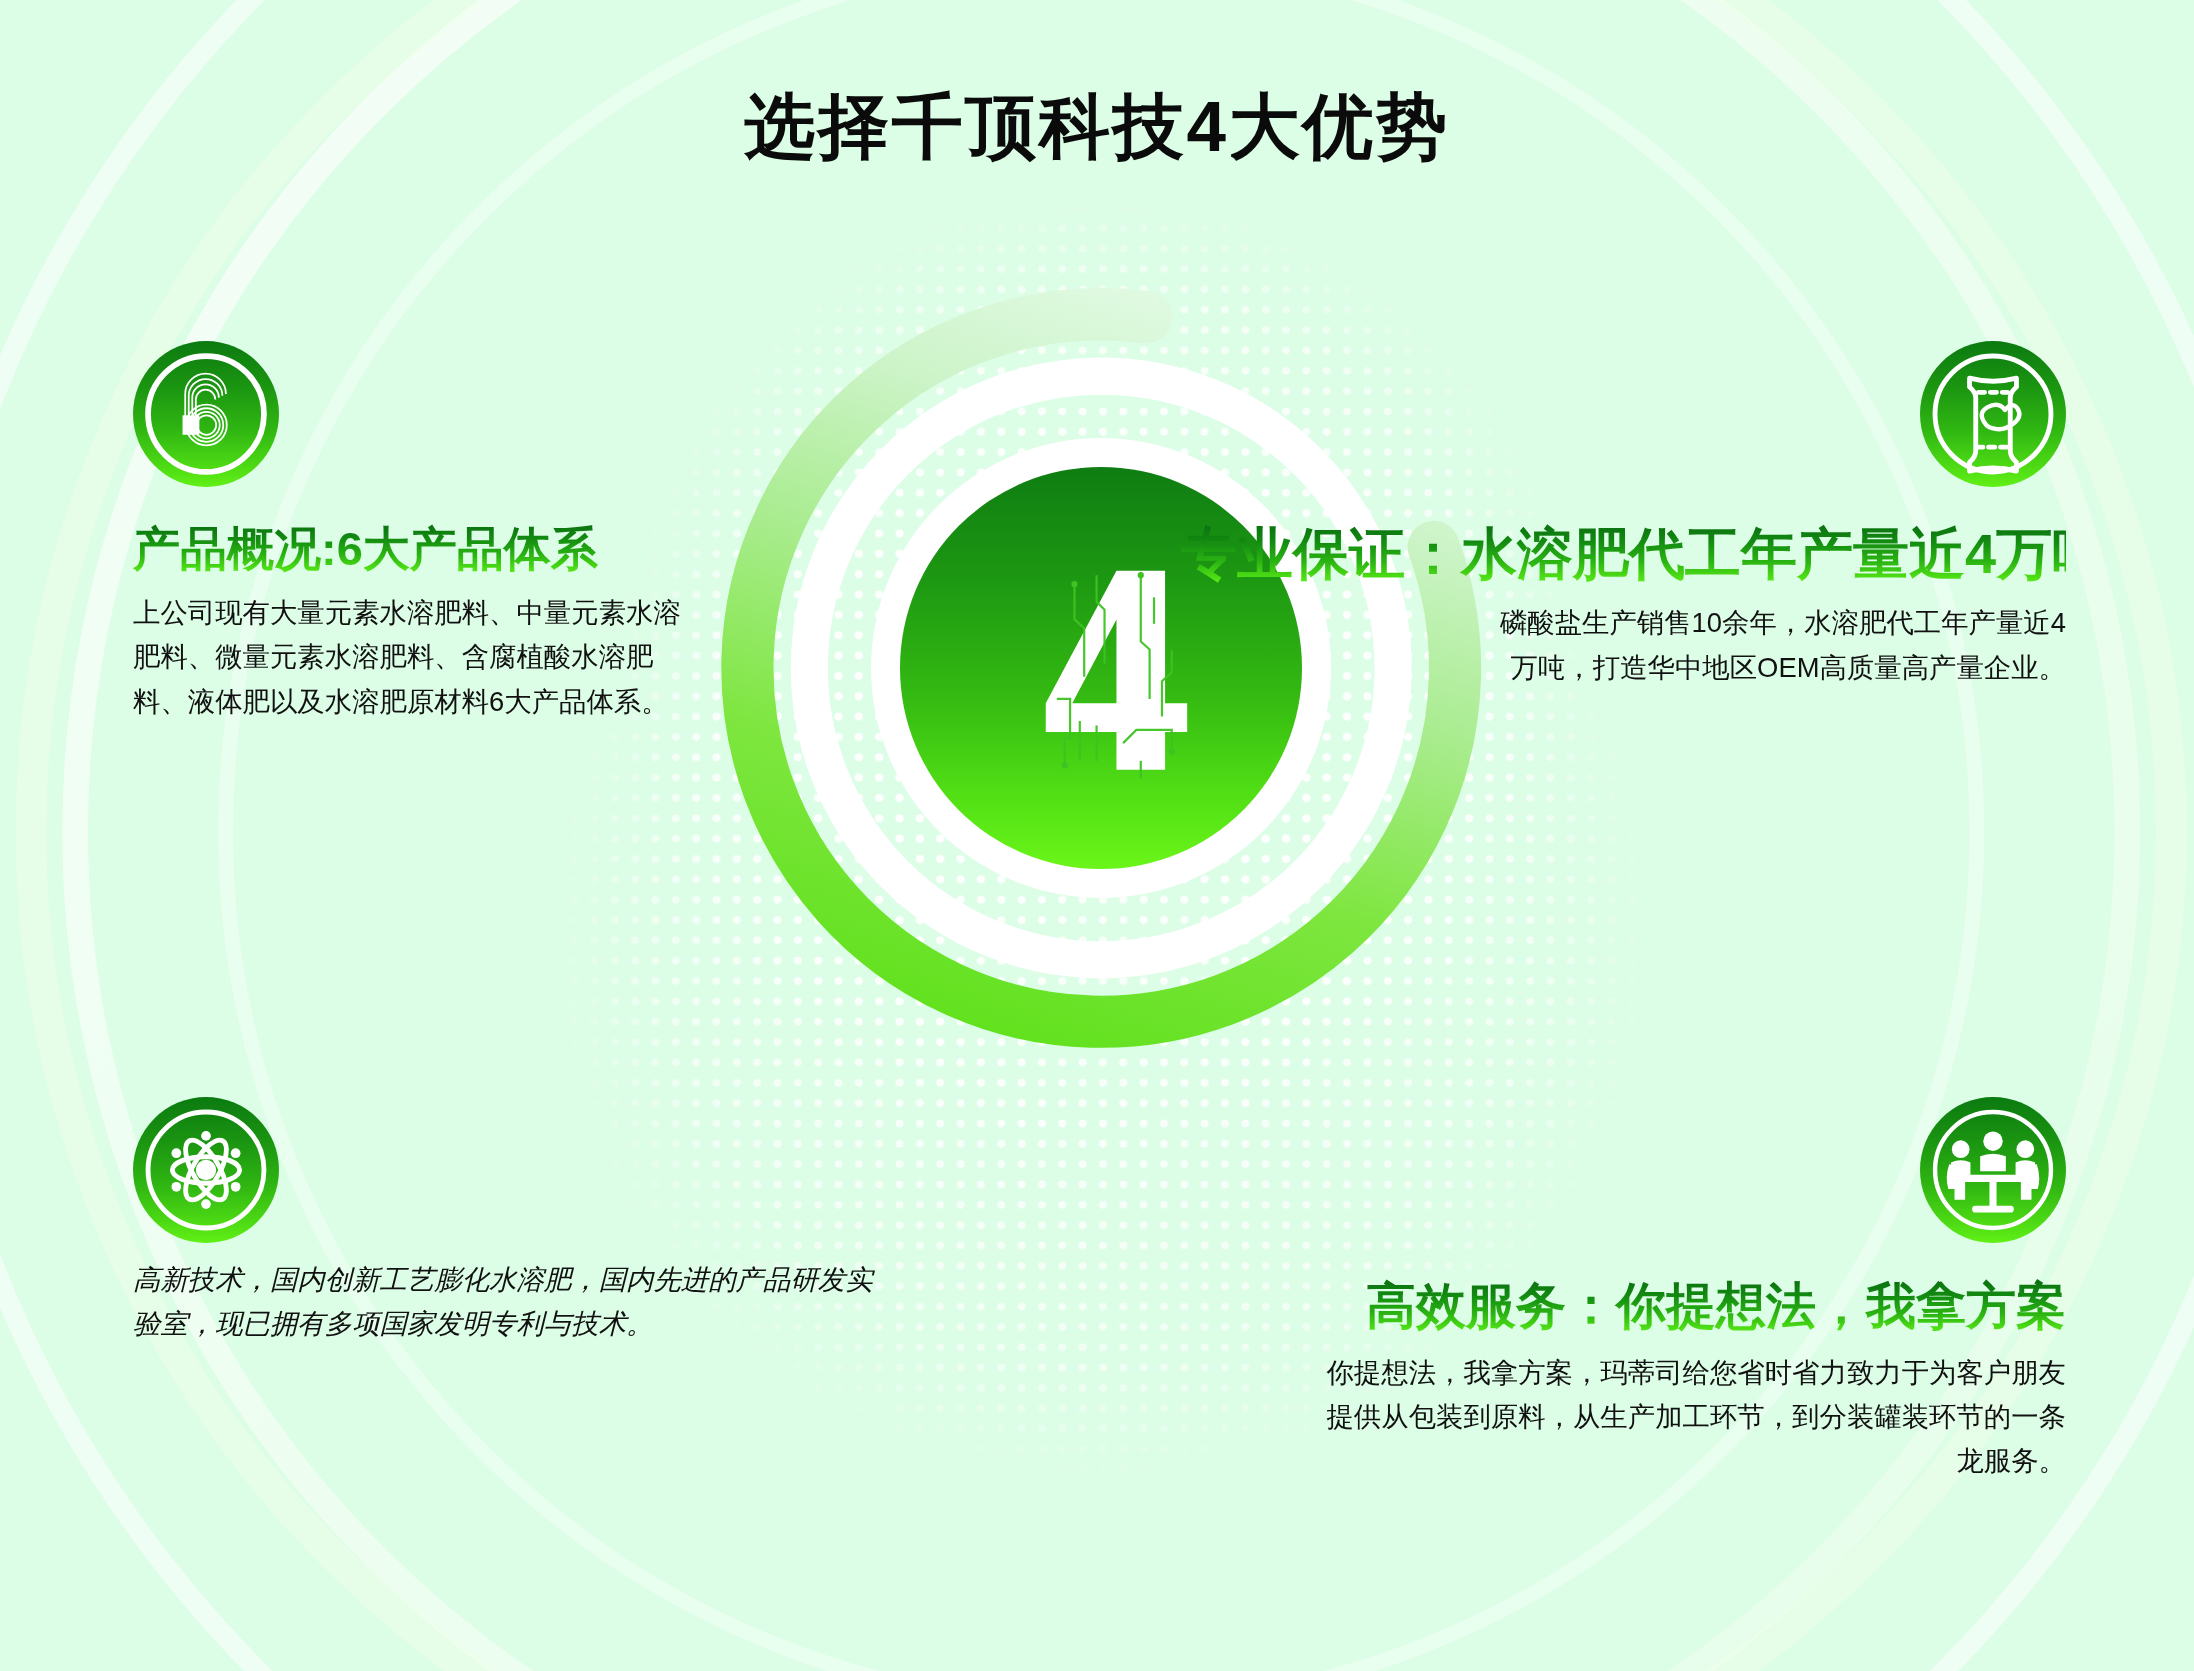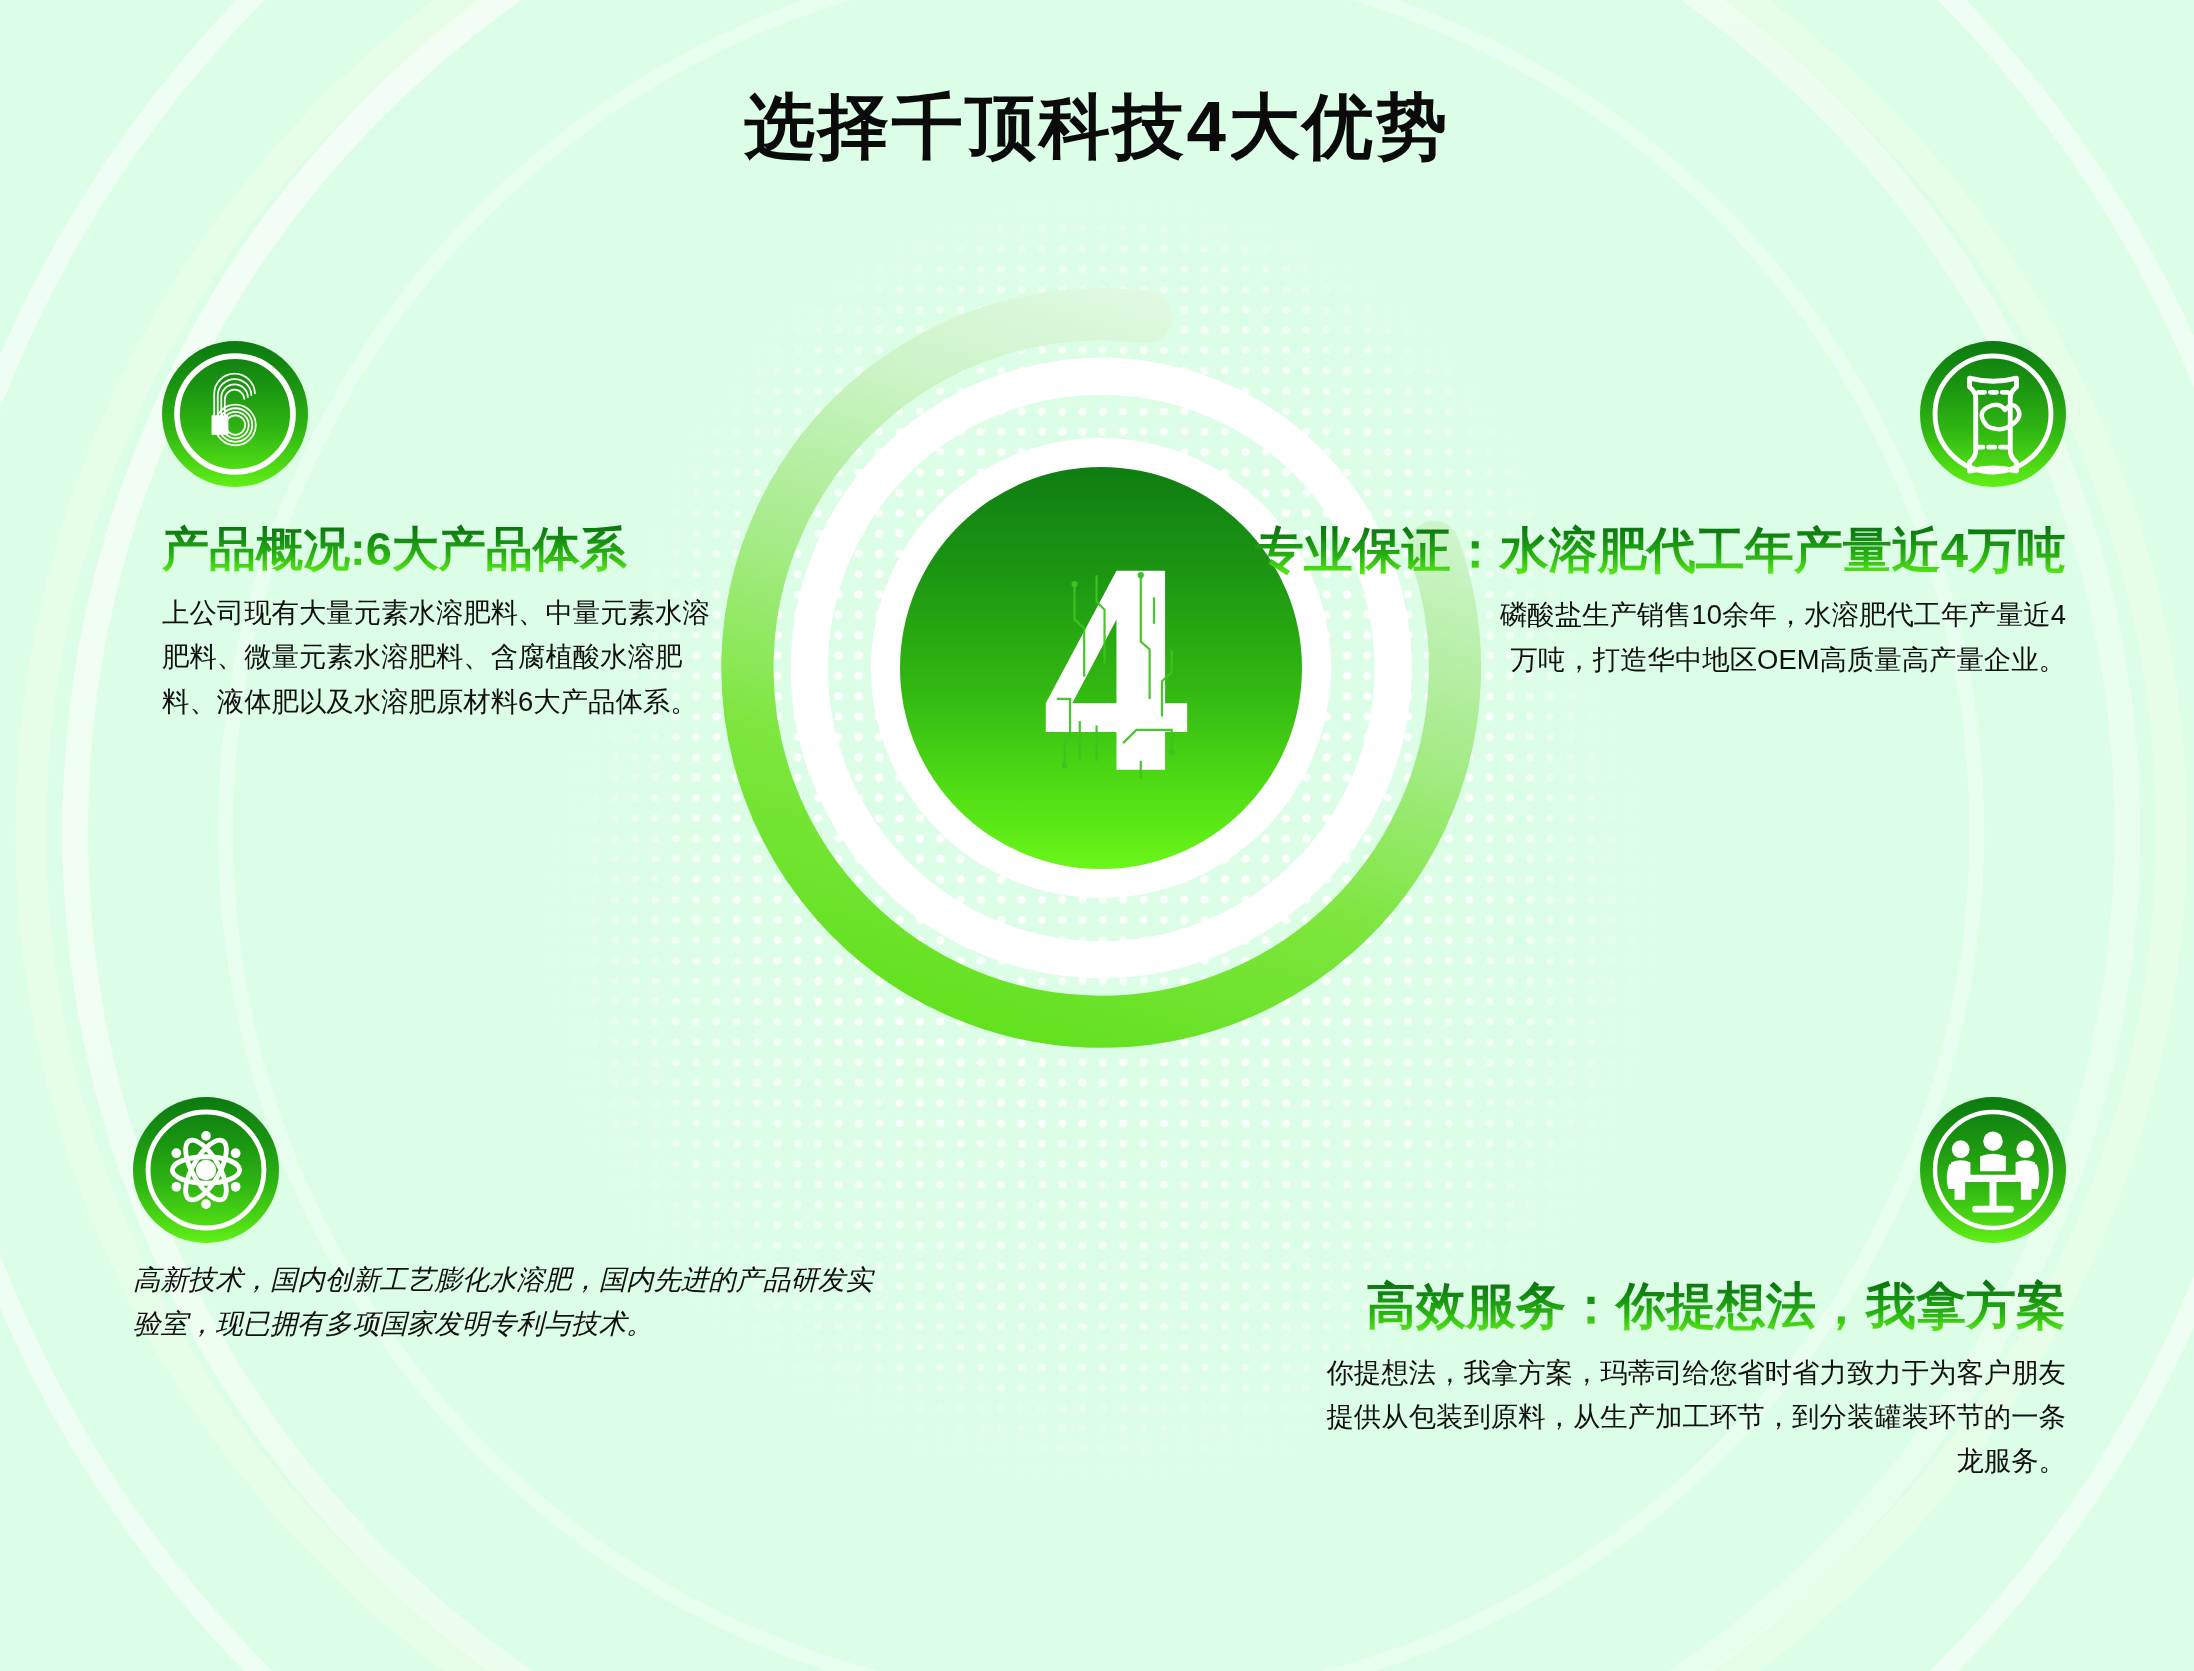--- a/index.html
+++ b/index.html
@@ -39,21 +39,21 @@
   .core{
     position:absolute;left:175px;top:175px;width:402px;height:402px;border-radius:50%;
     background:linear-gradient(180deg,#0f7d12 0%,#1d9812 28%,#35bb12 58%,#52e015 82%,#6bf519 100%);
     display:flex;align-items:center;justify-content:center;
     overflow:hidden;
   }
   .core-number{position:relative;width:274px;height:274px;}
 
   
   .quad{position:absolute;z-index:35;}
-  .q-tl{left:133px;top:341px;width:584px;margin-left:29px;}
+  .q-tl{left:133px;top:341px;width:584px;}
   .q-tr{right:128px;top:341px;width:885px;text-align:right;}
   .q-bl{left:133px;top:1097px;width:761px;}
   .q-br{right:128px;top:1097px;width:761px;text-align:right;}
 
   .icon-badge{
     width:146px;height:146px;border-radius:50%;
     background:linear-gradient(180deg,#0b7a10 0%,#1a9411 30%,#2fb512 60%,#4cd914 85%,#62f017 100%);
     display:flex;align-items:center;justify-content:center;
     position:relative;
   }
@@ -64,21 +64,21 @@
     font-size:50px;
     font-weight:bold;
     line-height:1.15;
     white-space:nowrap;
     background:linear-gradient(180deg,#0a6d10 0%,#128a11 30%,#2bb413 62%,#4ddd15 86%,#63f518 100%);
     -webkit-background-clip:text;background-clip:text;
     color:transparent;
     -webkit-text-fill-color:transparent;
   }
   .q-tl .heading{font-size:47px;}
-  .q-tr .heading{font-size:49px;}
+  .q-tr .heading{font-size:56px;}
 
   .body-text{
     margin-top:15px;
     font-size:27.4px;
     line-height:1.62;
     color:#111111;
     font-weight:500;
   }
   .q-tl .body-text{width:557px;}
   .q-tr .body-text{width:571px;margin-left:auto;}

